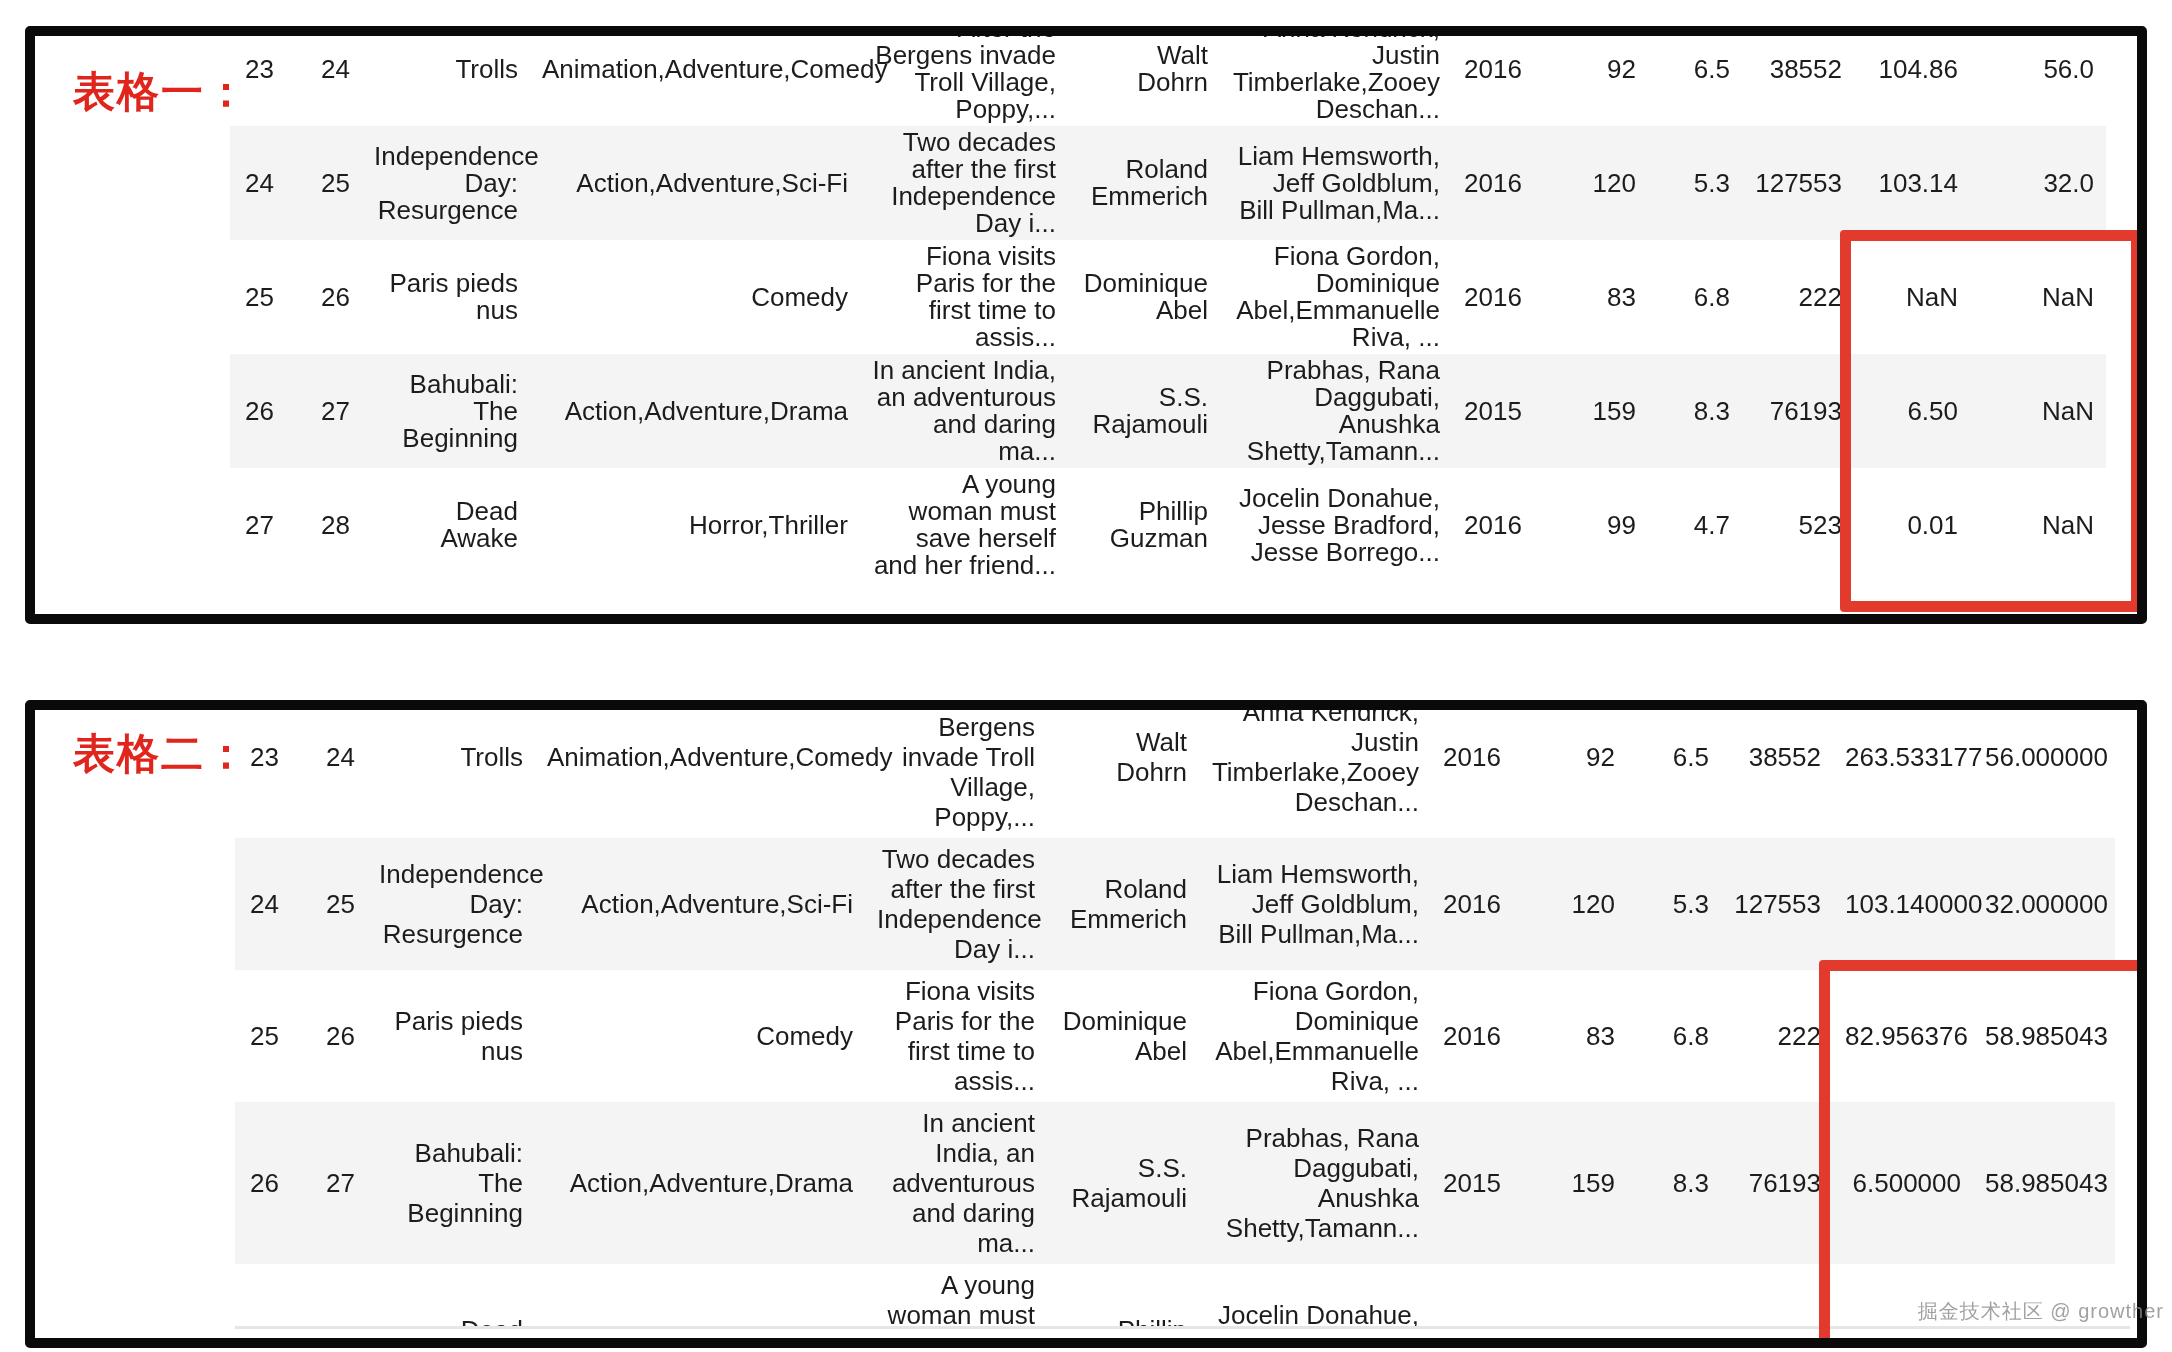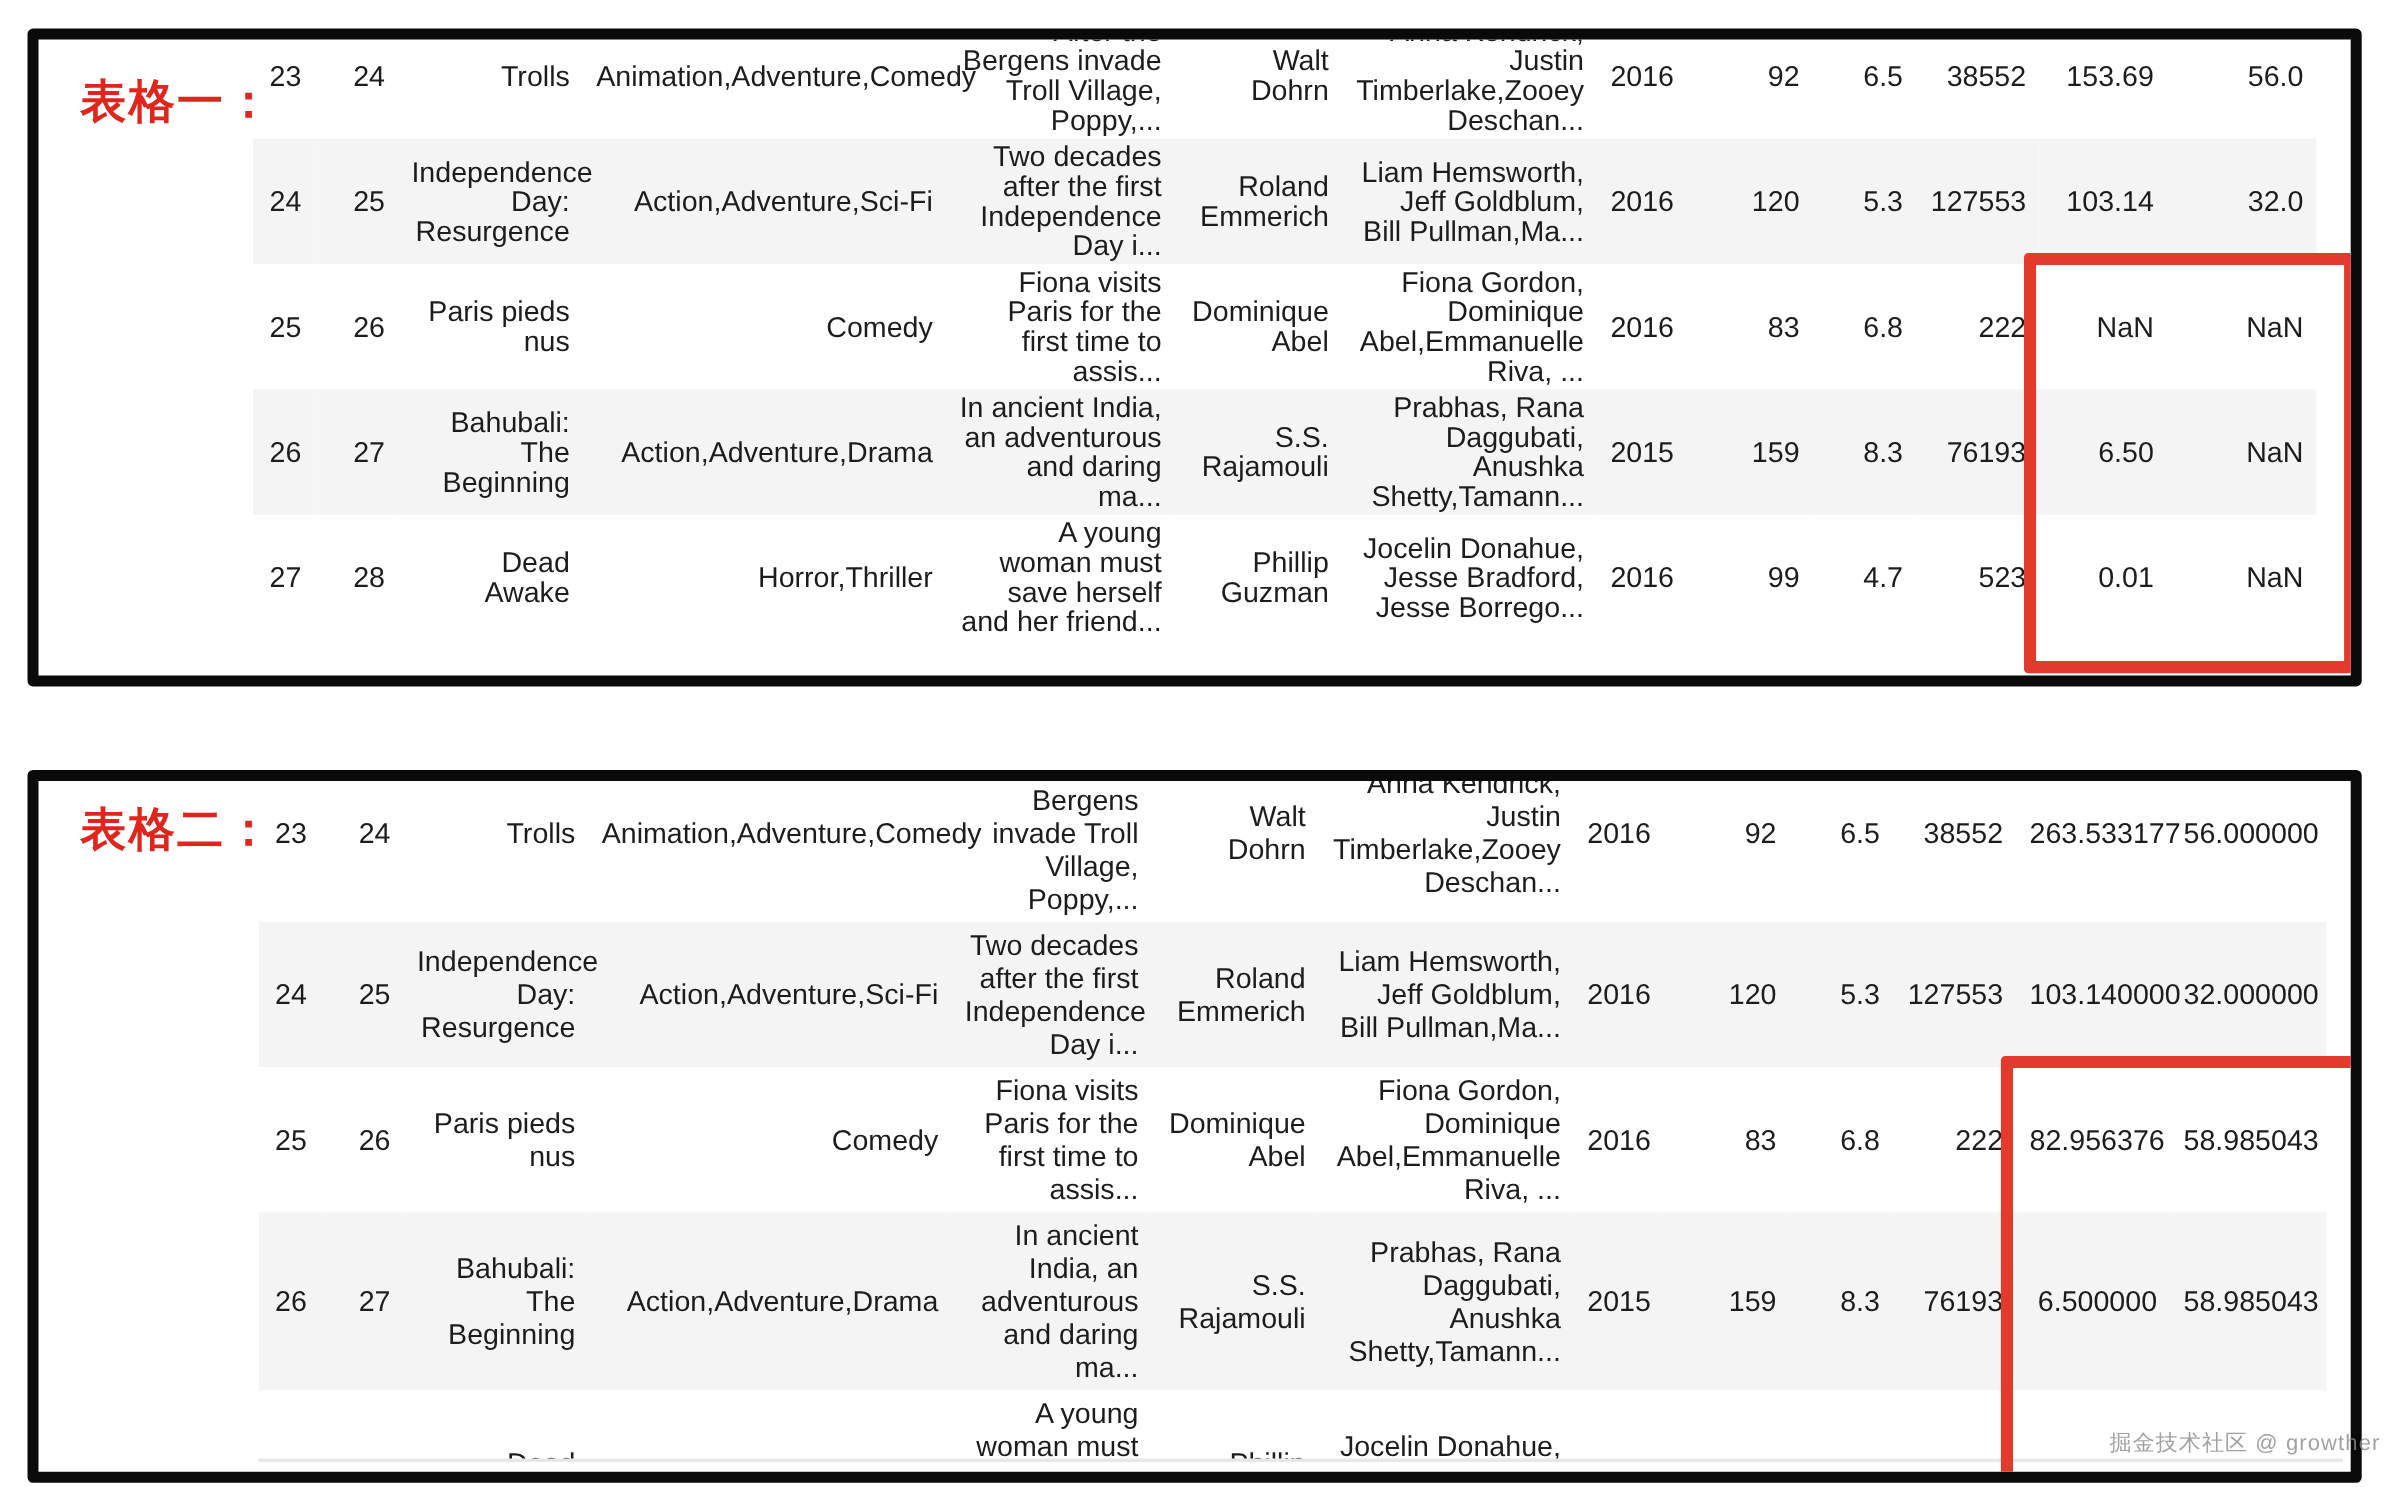--- a/index.html
+++ b/index.html
@@ -74,21 +74,21 @@
             <td class="c1">24</td>
             <td class="c2">Trolls</td>
             <td class="c3">Animation,Adventure,Comedy</td>
             <td class="c4">After the Bergens invade Troll Village, Poppy,...</td>
             <td class="c5">Walt Dohrn</td>
             <td class="c6">Anna Kendrick, Justin Timberlake,Zooey Deschan...</td>
             <td class="c7">2016</td>
             <td class="c8">92</td>
             <td class="c9">6.5</td>
             <td class="c10">38552</td>
-            <td class="c11">153.69</td>
+            <td class="c11">104.86</td>
             <td class="c12">56.0</td>
           </tr>
           <tr>
             <td class="c0">24</td>
             <td class="c1">25</td>
             <td class="c2">Independence Day: Resurgence</td>
             <td class="c3">Action,Adventure,Sci-Fi</td>
             <td class="c4">Two decades after the first Independence Day i...</td>
             <td class="c5">Roland Emmerich</td>
             <td class="c6">Liam Hemsworth, Jeff Goldblum, Bill Pullman,Ma...</td>

